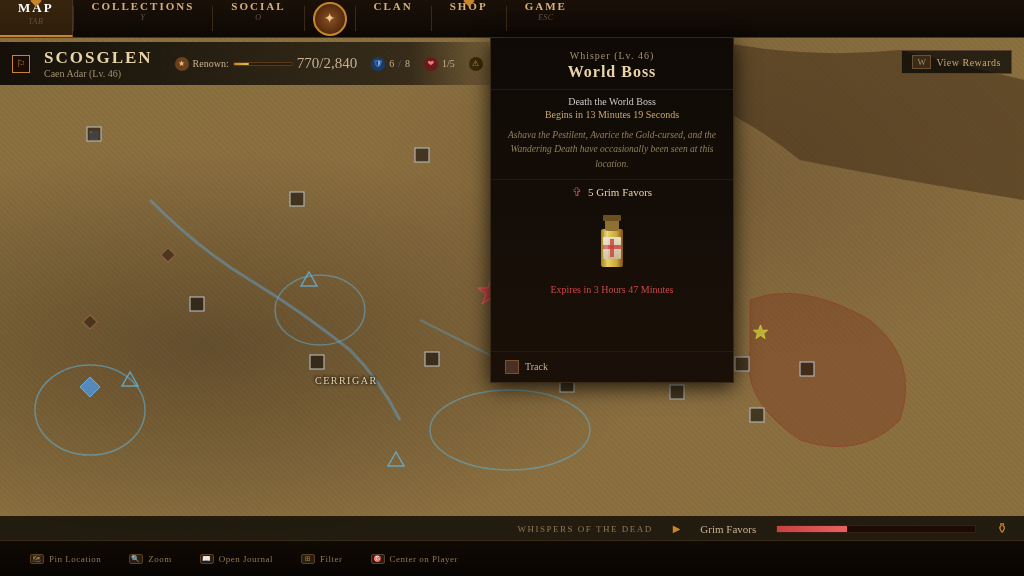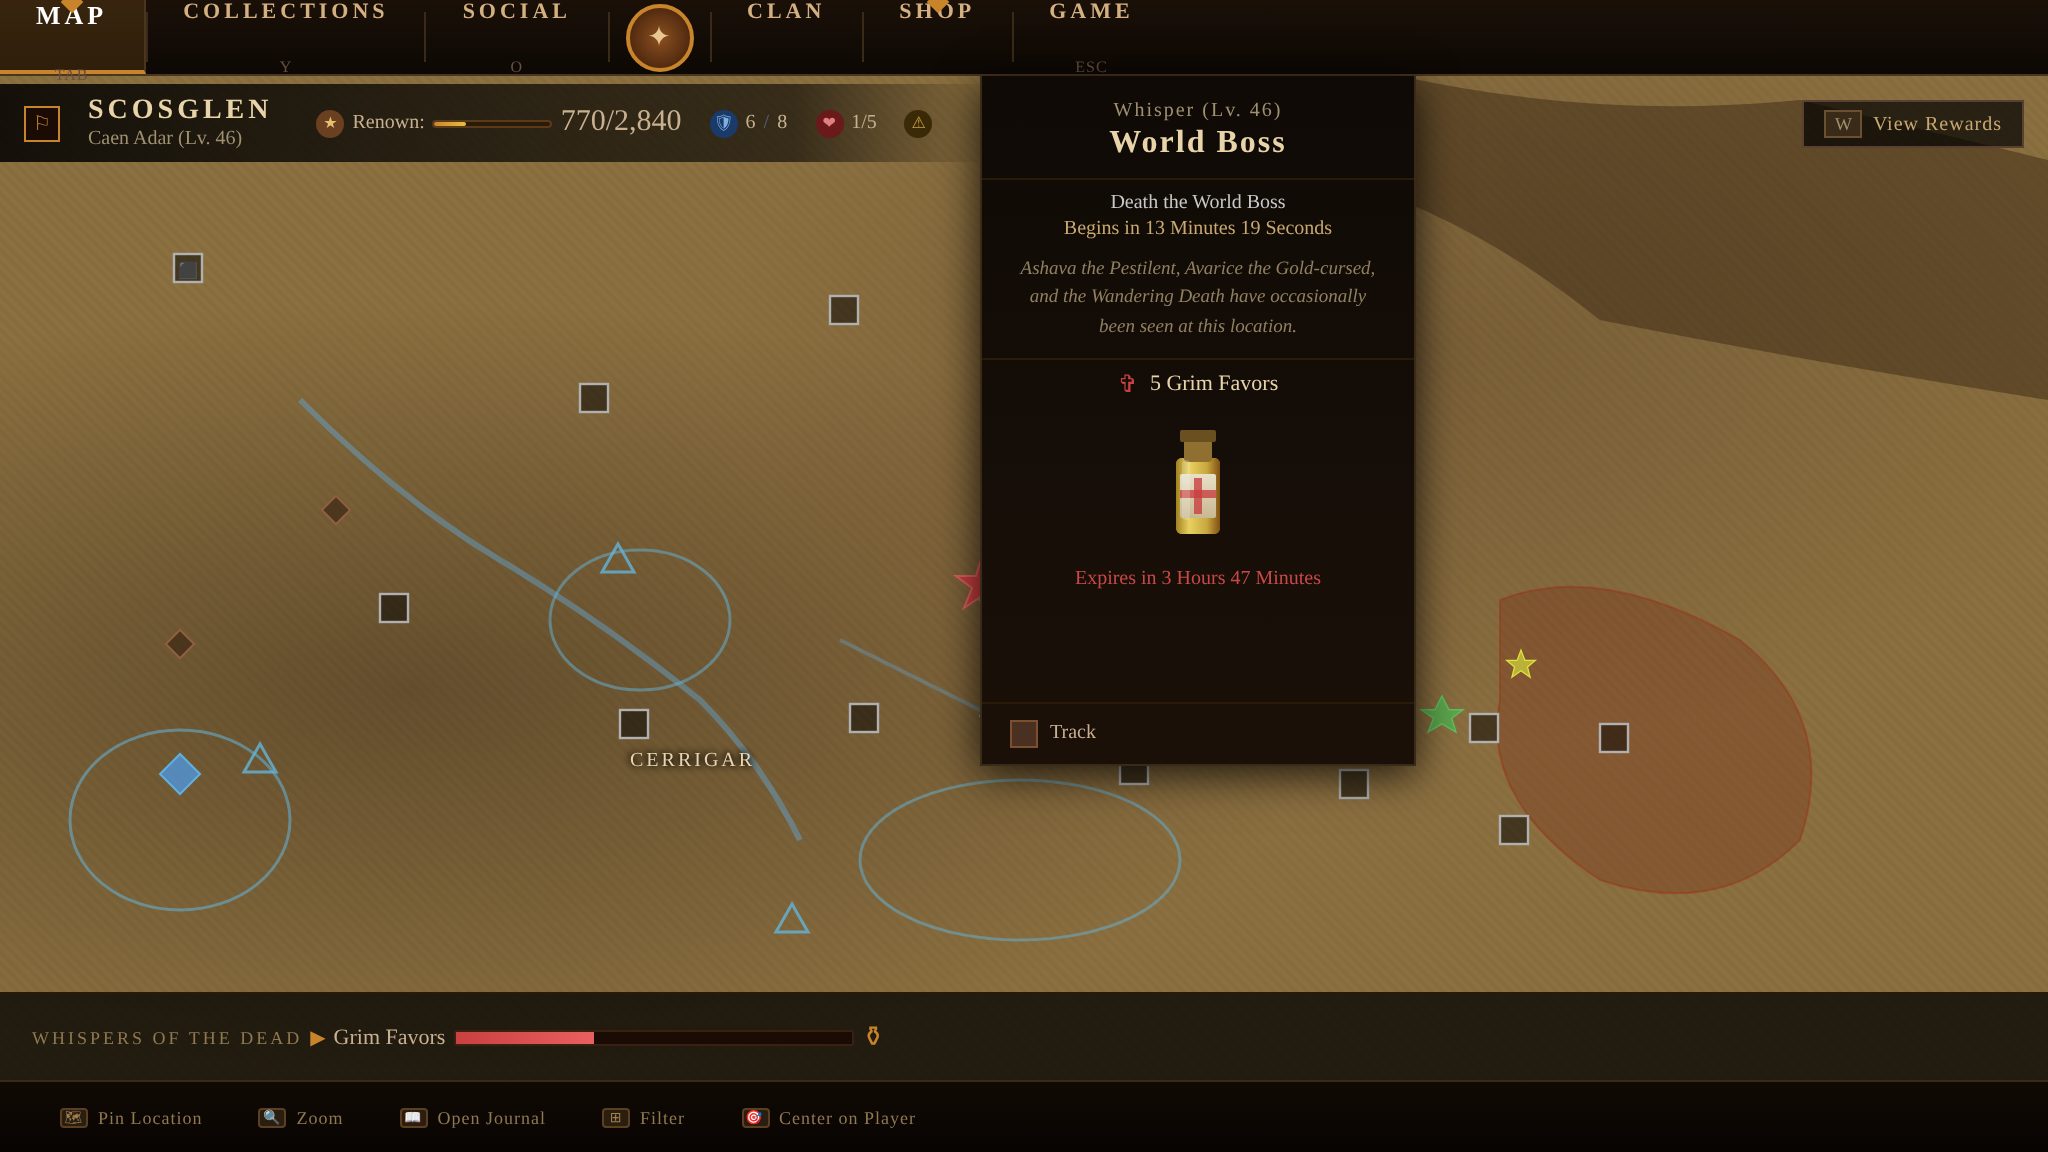--- a/index.html
+++ b/index.html
@@ -69,21 +69,22 @@
 
     .nav-item.active {
       background: rgba(180,120,40,0.2);
       border-bottom: 2px solid #c8842a;
     }
 
     .nav-key {
       font-size: 8px;
       color: #665040;
       letter-spacing: 0.5px;
-      margin-top: 17px;
+      margin-top: 1px;
+      font-style: italic;
     }
 
     .nav-label {
       color: #d4b080;
       font-weight: bold;
       letter-spacing: 2px;
     }
 
     .nav-icon-diamond {
       position: absolute;
@@ -145,21 +146,21 @@
       align-items: center;
       justify-content: center;
       color: #c8842a;
       font-size: 10px;
     }
 
     .area-info { display: flex; flex-direction: column; }
 
     .area-name {
       color: #e8d4a8;
-      font-size: 14px;
+      font-size: 17px;
       letter-spacing: 2px;
       font-weight: bold;
       text-transform: uppercase;
     }
 
     .area-sub {
       color: #a09070;
       font-size: 10px;
     }
 
@@ -228,21 +229,21 @@
       color: #a09070;
       font-size: 9px;
       padding: 1px 4px;
     }
 
     
     #popup {
       position: absolute;
       top: 38px;
       left: 490px;
-      width: 218px;
+      width: 244px;
       background: linear-gradient(180deg, #0f0a06 0%, #1a1008 100%);
       border: 1px solid #3a2a18;
       border-top: none;
       z-index: 200;
       box-shadow: 0 4px 20px rgba(0,0,0,0.8);
     }
 
     .popup-header {
       padding: 12px 16px 8px;
       text-align: center;
@@ -393,28 +394,29 @@
       align-items: center;
       justify-content: center;
       color: #a08050;
       font-size: 7px;
     }
 
     
     #quest-bar {
       position: absolute;
       bottom: 36px; left: 0; right: 0;
-      height: 44px;
+      height: 24px;
       background: rgba(0,0,0,0.75);
       border-top: 1px solid #2a1a08;
       display: flex;
       align-items: center;
       padding: 0 16px;
-      gap: 4px;
+      gap: 20px;
       z-index: 100;
+      justify-content: flex-end;
     }
 
     .quest-label {
       color: #907850;
       font-size: 9px;
       letter-spacing: 1.5px;
       text-transform: uppercase;
     }
 
     .quest-arrow {

